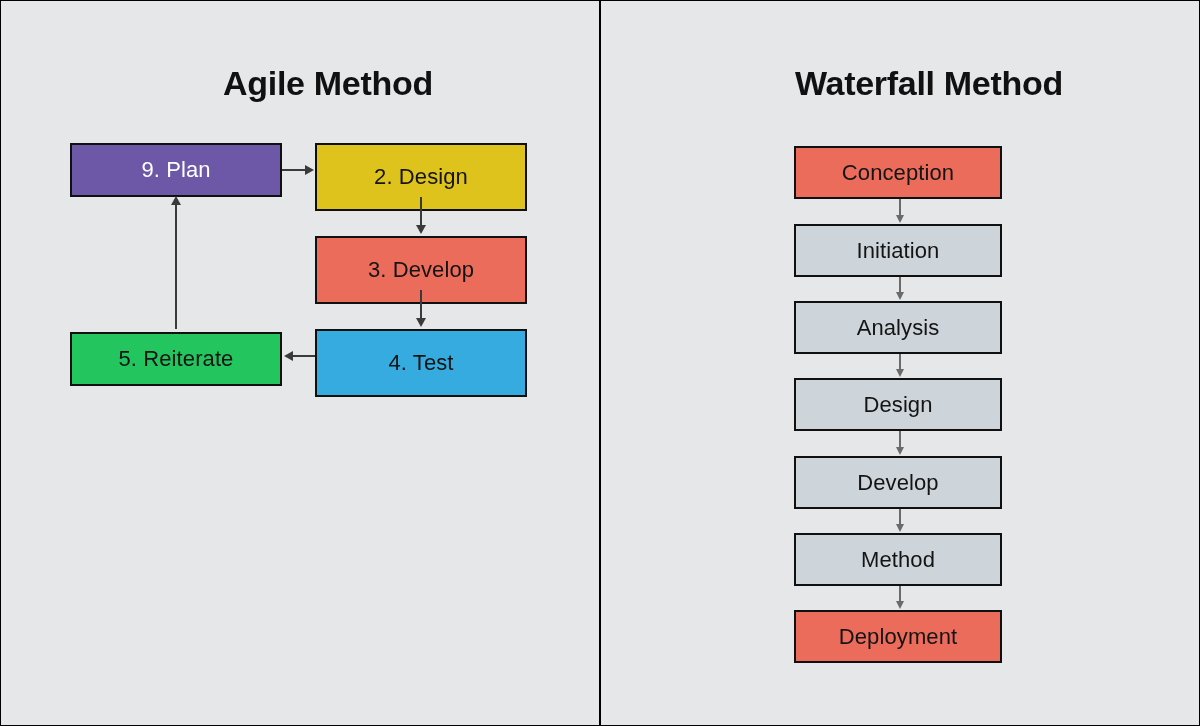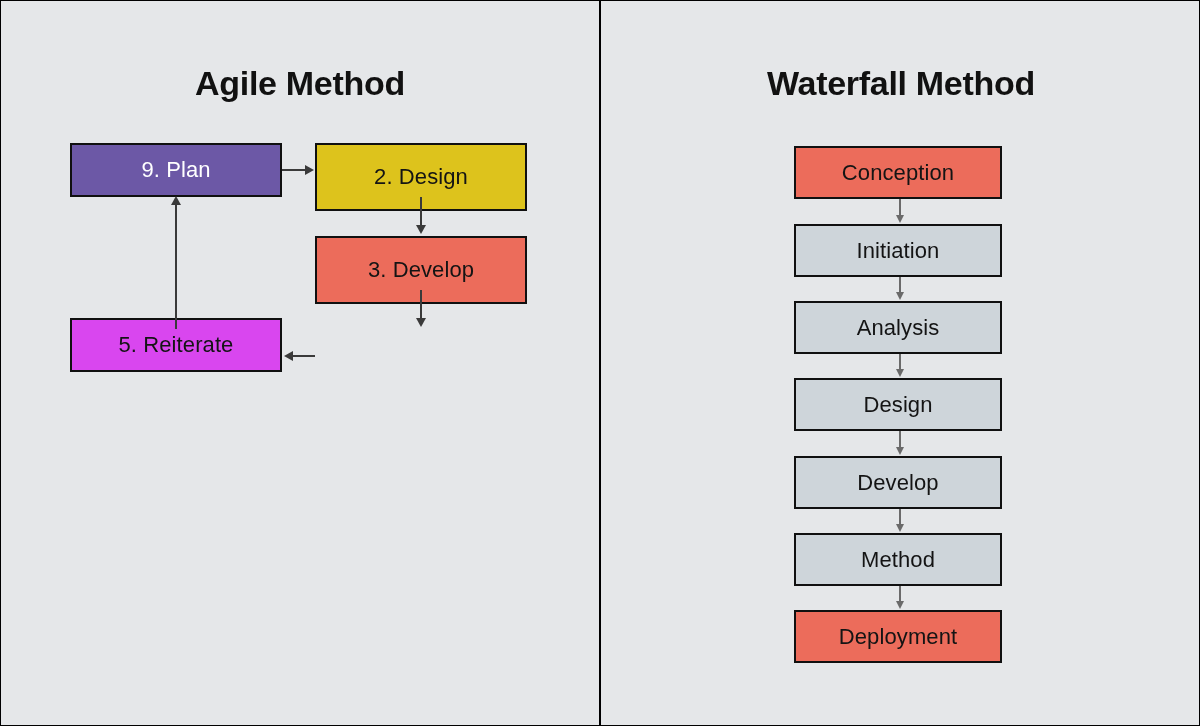--- a/index.html
+++ b/index.html
@@ -31,20 +31,21 @@
     background: #000000;
   }
   .panel-title {
     position: absolute;
     font-size: 34px;
     font-weight: bold;
     color: #111111;
     letter-spacing: -0.3px;
     text-align: center;
     white-space: nowrap;
+    padding-left: 28px;
   }
   #agile-title {
     left: 0px;
     top: 63px;
     width: 598px;
   }
   #waterfall-title {
     left: 600px;
     top: 63px;
     width: 600px;
@@ -63,21 +64,21 @@
   }
   .node.light-text { color: #ffffff; }
 
   
   .a-left  { left: 69px;  width: 212px; height: 54px; }
   .a-right { left: 314px; width: 212px; height: 68px; }
   #node-plan      { top: 142px; background: #6c58a6; }
   #node-design    { top: 142px; background: #ddc31c; }
   #node-develop   { top: 235px; background: #ec6c5b; }
   #node-test      { top: 328px; background: #35abdf; }
-  #node-reiterate { top: 317px; background: #d946ef; }
+  #node-reiterate { top: 331px; background: #22c55e; }
 
   
   .w-node { left: 793px; width: 208px; height: 53px; }
 
   
   .conn {
     position: absolute;
     background: #3a3a3a;
   }
   .conn.v { width: 2px; }
@@ -128,20 +129,23 @@
   </div>
 
   <div class="node a-right" id="node-design">
     <span>2. Design</span>
   </div>
 
   <div class="node a-right" id="node-develop">
     <span>3. Develop</span>
   </div>
 
+  <div class="node a-right" id="node-test">
+    <span>4. Test</span>
+  </div>
 
   <div class="node a-left" id="node-reiterate">
     <span>5. Reiterate</span>
   </div>
 
   <div class="conn h" style="left:281px; top:168px; width:25px;"></div>
   <div class="arrowhead right" style="left:304px; top:164px;"></div>
 
   <div class="conn v" style="left:419px; top:196px; height:30px;"></div>
   <div class="arrowhead down" style="left:415px; top:224px;"></div>

